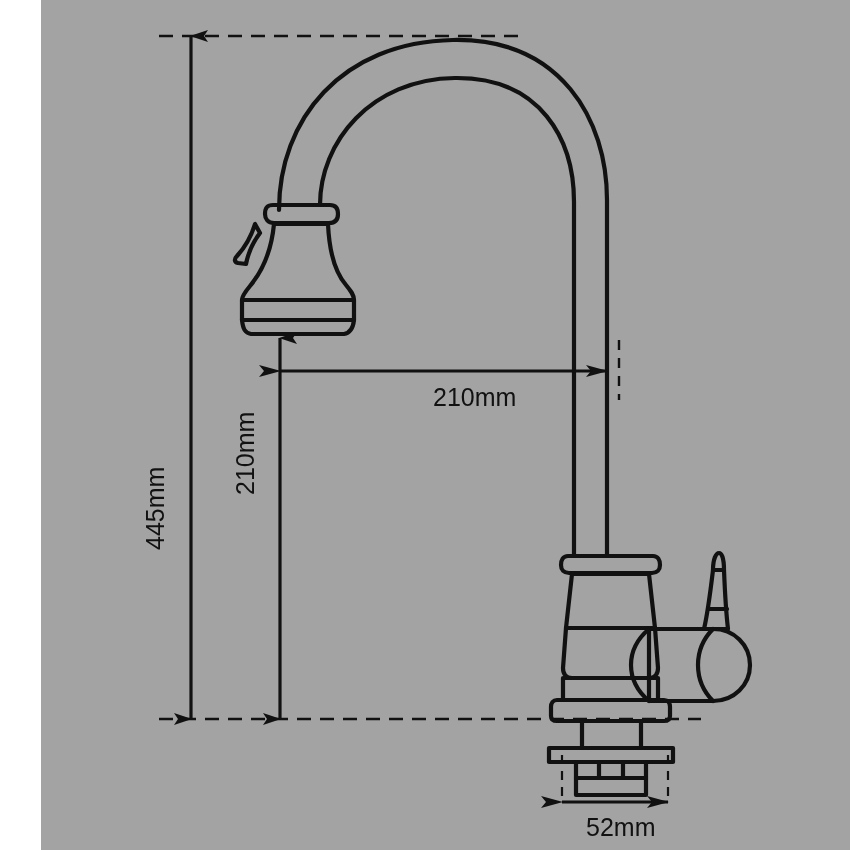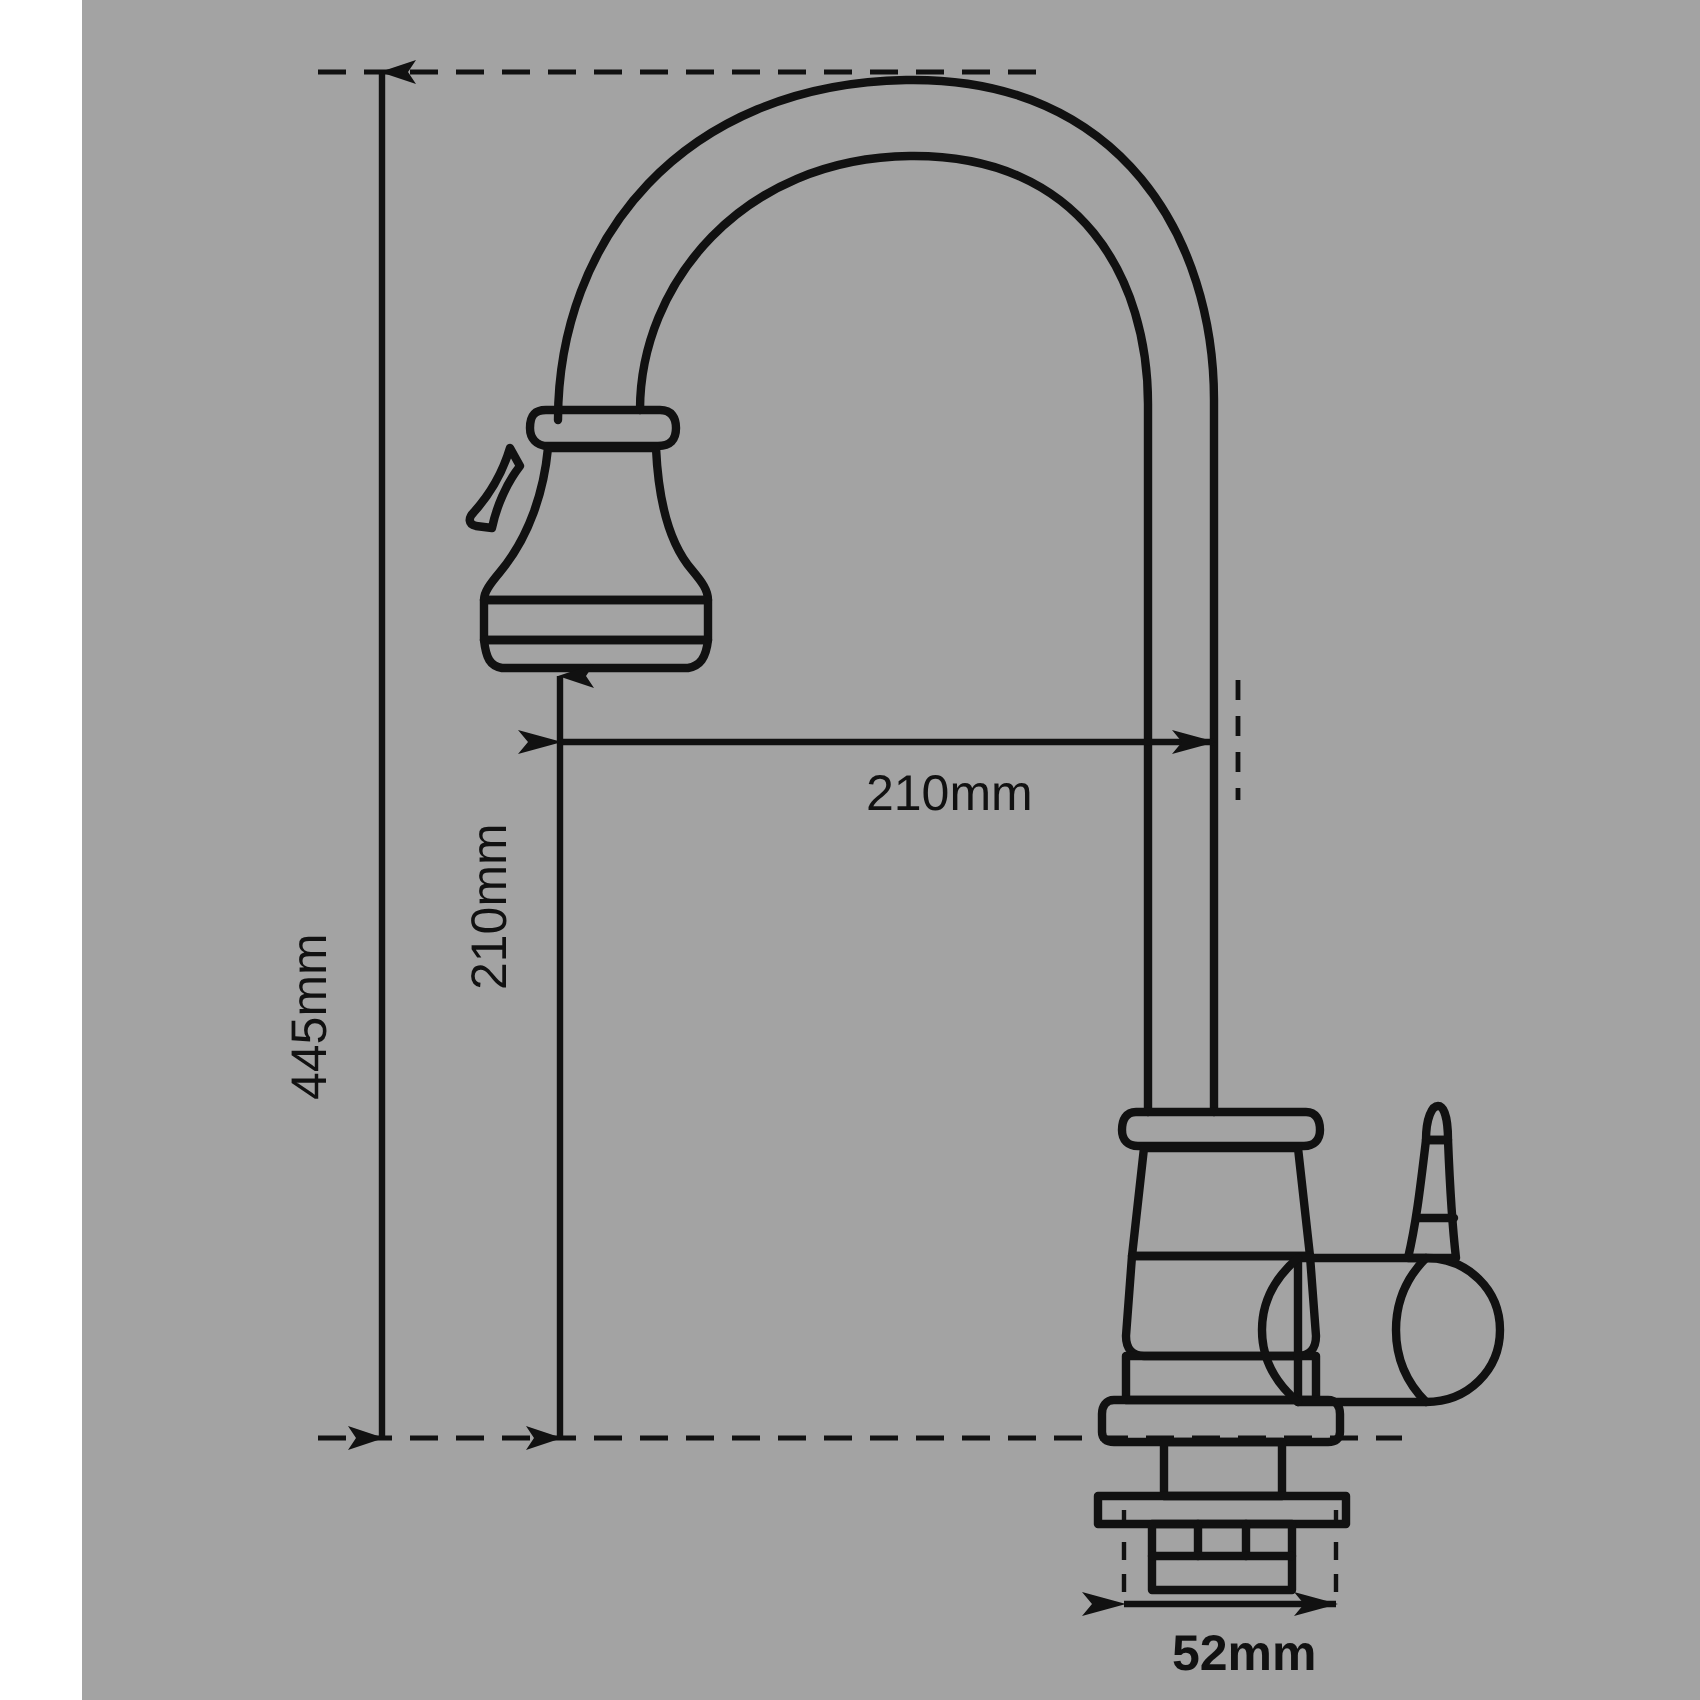--- a/index.html
+++ b/index.html
@@ -8,21 +8,21 @@
   #stage{position:relative;width:850px;height:850px;background:#a3a3a3;margin-left:41px;}
   svg{display:block;}
   .dimlabel{
     position:absolute;
     font-family:"Liberation Sans","DejaVu Sans",sans-serif;
     color:#111111;
     white-space:nowrap;
     line-height:1;
   }
   #label-210h{ left:392px; top:385px; font-size:25px; }
-  #label-52{   left:545px; top:815px; font-size:25px;font-weight:bold; }
+  #label-52{   left:545px; top:815px; font-size:25px; }
   #label-210v{ left:192px; top:495px; font-size:25px;
                transform:rotate(-90deg); transform-origin:left top; }
   #label-445v{ left:102px; top:550px; font-size:25px;
                transform:rotate(-90deg); transform-origin:left top; }
 </style>
 </head>
 <body>
 
 <div id="stage">
 

